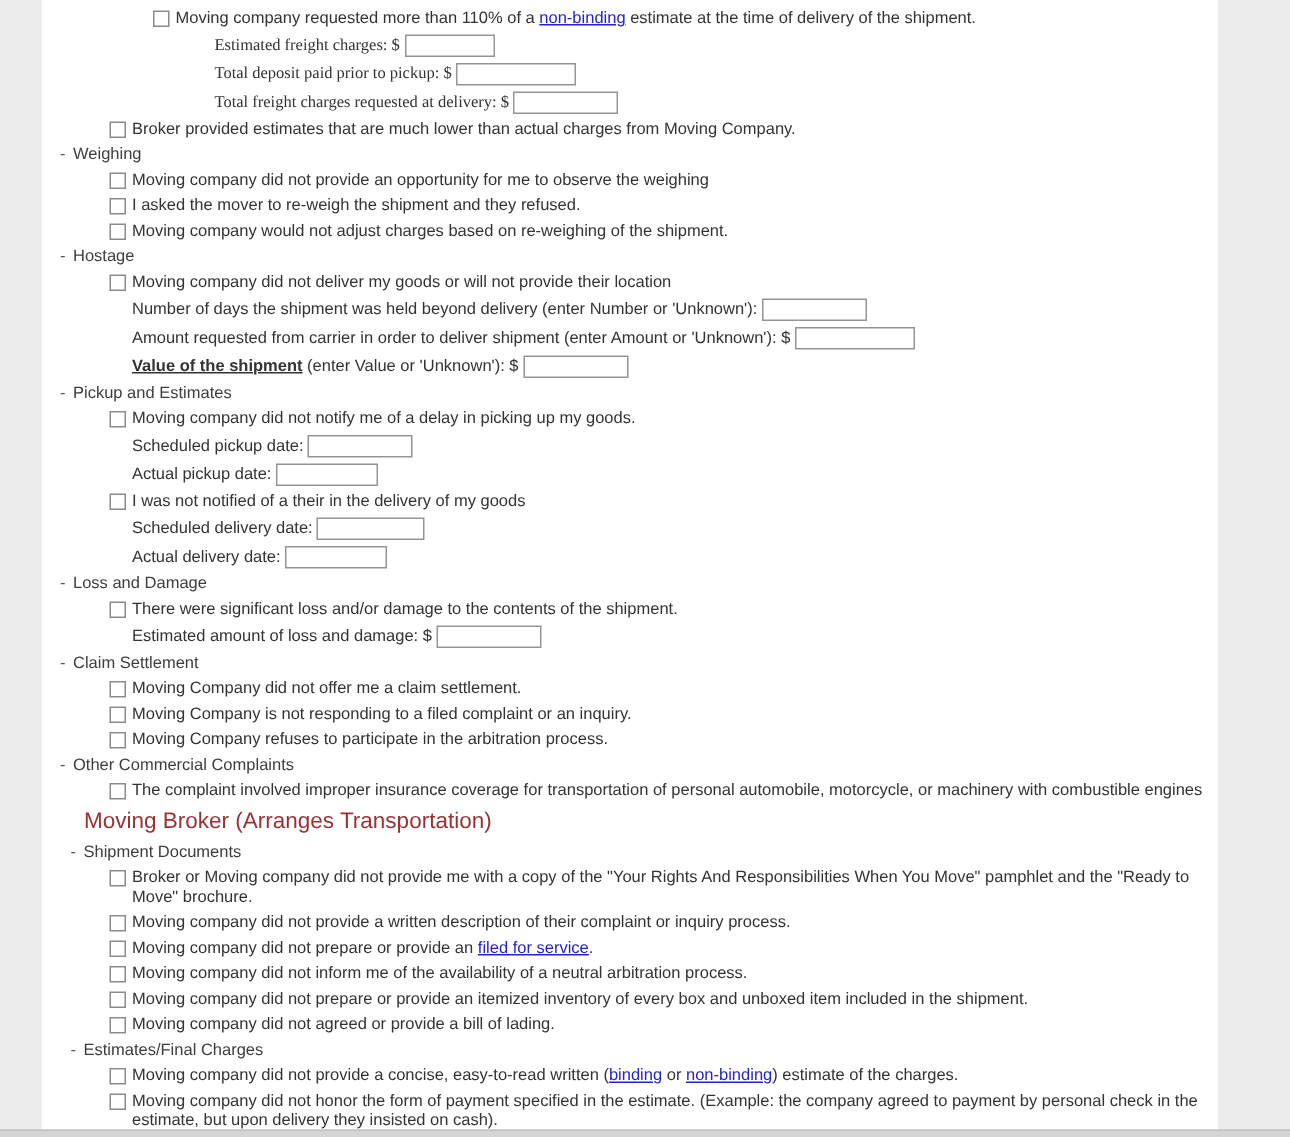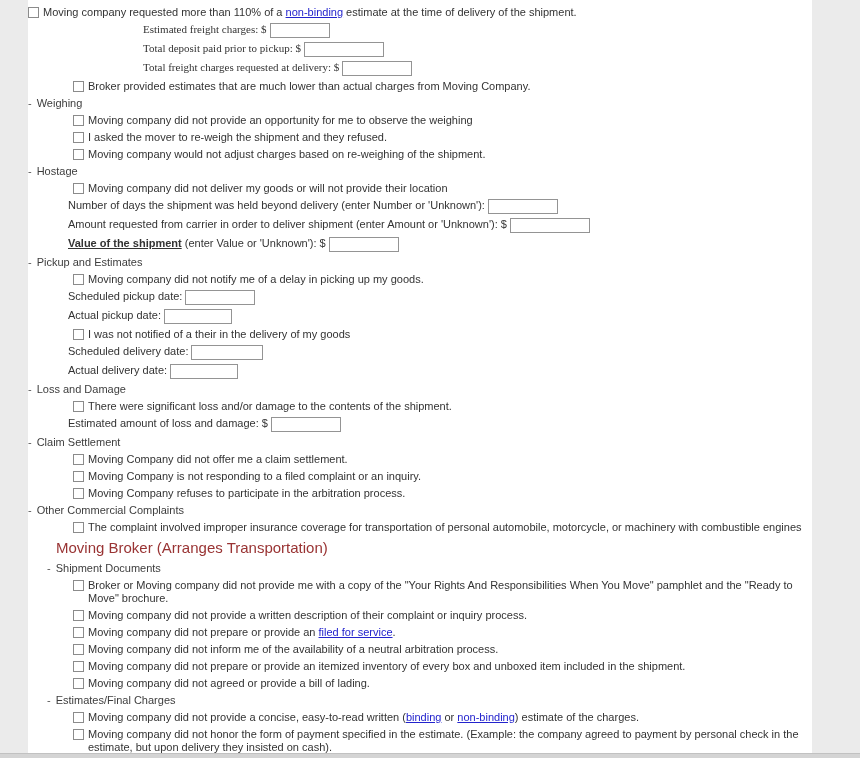--- a/index.html
+++ b/index.html
@@ -13,27 +13,27 @@
   }
   .viewport { position: relative; width: 860px; height: 758px; overflow: hidden; }
   .content {
     position: absolute; left: 28px; top: 0;
     width: 784px; height: 753px;
     background: var(--content-bg, #ffffff);
     padding: 6px 8px 0 0;
     overflow: hidden;
   }
   .row { line-height: 13px; margin-bottom: 4px; }
-  .sec { color: #3d3d3d; }
+  .sec { padding-left: 12px; color: #3d3d3d; }
   .sec .dash { display: inline-block; margin-right: 5px; color: #555; }
   .sec-broker { padding-left: 19px; }
   .cbrow { display: flex; align-items: flex-start; }
   .ind1 { padding-left: 45px; }
-  .sub1 { padding-left: 40px; }
-  .ind2 { }
+  .sub1 { padding-left: 60px; }
+  .ind2 { padding-left: 74px; }
   .sub2 { padding-left: 115px; font-family: Liberation Serif, serif; }
   input[type="checkbox"] {
     appearance: none; -webkit-appearance: none;
     width: 11px; height: 11px;
     border: 1px solid #8b8b8b; background: #fff;
     margin: 1px 4px 0 0; flex: 0 0 auto; cursor: pointer;
   }
   .lbl { flex: 1 1 auto; }
   input.txt {
     height: 15px; border: 1px solid #949494; background: #fff;

